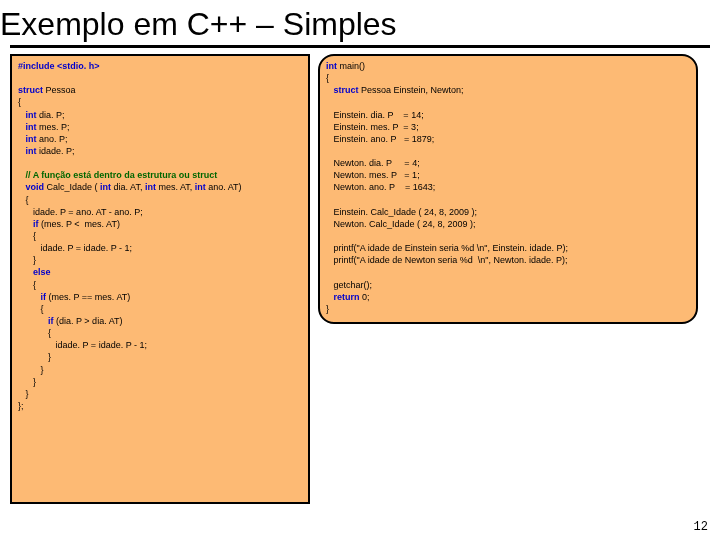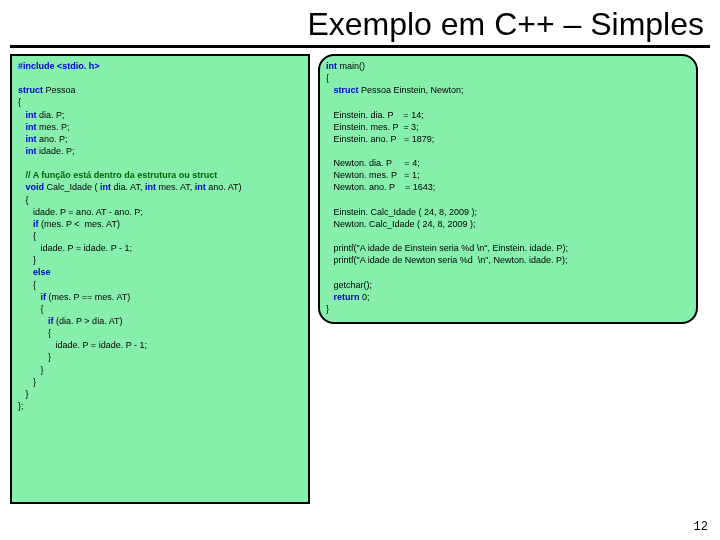--- a/index.html
+++ b/index.html
@@ -6,42 +6,42 @@
   body {
     width: 720px;
     height: 540px;
     background: #fff;
     font-family: Arial, sans-serif;
     position: relative;
     overflow: hidden;
   }
   .title {
     font-size: 32px;
-    text-align: right;
-    padding: 6px 16px 2px 0;
+    text-align: left;
+    padding: 6px 8px 2px 0;
     color: #000;
   }
   .title-underline {
     height: 3px;
     background: #000;
     margin: 0 10px 6px 10px;
   }
   .columns {
     display: flex;
     gap: 8px;
     padding: 0 10px;
   }
   .codebox {
     border: 2px solid #000;
     padding: 4px 6px;
     font-family: Arial, sans-serif;
     font-size: 9px;
     line-height: 1.35;
     white-space: pre;
-    background: #86efac;
+    background: #fdba74;
   }
   .left-box { width: 300px; height: 450px; }
   .right-box { width: 380px; height: 270px; border-radius: 16px; }
   .kw { color: #0000cc; font-weight: bold; }
   .cm { color: #006600; font-weight: bold; }
   .pagenum {
     position: absolute;
     bottom: 6px;
     right: 12px;
     font-size: 12px;

